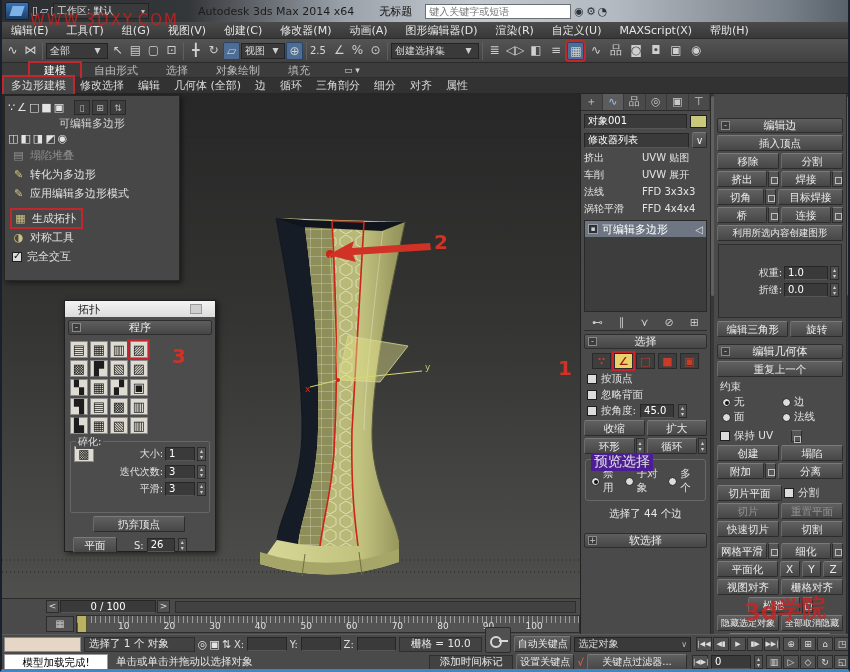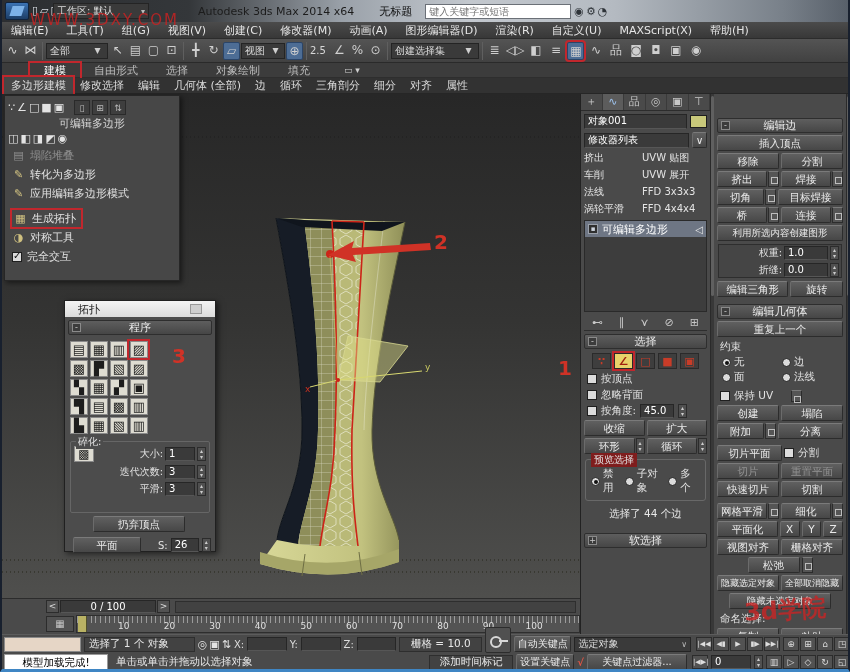--- a/index.html
+++ b/index.html
@@ -105,25 +105,25 @@
   .cb.on::after{content:"✓";position:absolute;left:0px;top:-3px;color:#111;font-size:10px}
   .rb{width:9px;height:9px;border-radius:50%;background:#dcdcdc;border:1px solid #1f1f1f;display:inline-block;position:relative;flex:none}
   .rb.on::after{content:"";position:absolute;left:2px;top:2px;width:4px;height:4px;border-radius:50%;background:#111}
   .r2{display:flex;gap:2px;margin:2px 3px}
   .r2 .btn{flex:1}
   .bwrap{flex:1;display:flex;gap:1px}
   .bwrap .btn{flex:1}
   .sq{width:11px;height:16px;background:#555;border:1px solid #2c2c2c;border-top-color:#7a7a7a;display:inline-block;position:relative;flex:none}
   .sq::after{content:"";position:absolute;left:2px;top:5px;width:5px;height:5px;border:1px solid #bdbdbd}
   .grp{border:1px solid #686868;border-radius:3px;margin:5px 4px 3px;padding:5px 3px 3px;position:relative}
-  .grp-label{position:absolute;top:-7px;left:5px;background:#7f1d1d;padding:0 3px;font-size:10px;color:#e0e0e0}
+  .grp-label{position:absolute;top:-7px;left:5px;background:#4c1d95;padding:0 3px;font-size:14px;color:#e0e0e0}
   .radio-line{display:flex;gap:4px;align-items:center;font-size:10.5px;color:#e2e2e2;margin:2px 2px}
   .radio-line .opt{display:flex;gap:3px;align-items:center;width:50%}
   .sel-status{text-align:center;color:#e8e8e8;font-size:10.5px;margin:6px 0}
-  .inset{border:1px solid #2e2e2e;margin:3px 4px;padding:0 2px;background:#454545}
+  .inset{border:1px solid #2e2e2e;margin:3px 4px;padding:20px 2px;background:#454545}
   .lab{font-size:10.5px;color:#e2e2e2;margin:3px 6px 0}
   
   #tslider{left:0;top:598px;width:578px;height:16px;background:#4a4a4a;border-top:1px solid #2c2c2c;display:flex;align-items:center;gap:1px;padding-left:44px}
   #tslider .sbtn{width:13px;height:13px;line-height:11px;text-align:center;background:#525252;border:1px solid #2c2c2c;color:#ddd;font-size:9px}
   #ts-field{width:96px;height:13px;text-align:center}
   #ts-groove{flex:1;height:12px;margin:0 4px;background:#424242;border:1px solid #2e2e2e}
   #trackbar{left:0;top:614px;width:578px;height:20px;background:#4a4a4a;display:flex;align-items:center;gap:2px;padding-left:44px}
   #tb-mini{width:28px;height:16px;line-height:14px;text-align:center;background:#525252;border:1px solid #2c2c2c;color:#ccc;font-size:10px}
   #ruler{position:relative;flex:1;height:18px;background:#535353;border:1px solid #2e2e2e;overflow:hidden}
   #ruler .ticks{position:absolute;top:0;left:0;right:0;height:7px;background:repeating-linear-gradient(90deg,#9a9a9a 0 1px,transparent 1px 4.6px)}
@@ -435,21 +435,21 @@
         <span class="ud" data-name="iterations-spinner"></span>
       </div>
       <div class="sp-row">
         <span>平滑:</span>
         <span class="fld" style="width:30px" data-name="smooth-field">3</span>
         <span class="ud" data-name="smooth-spinner"></span>
       </div>
     </div>
     <span class="btn" id="topo-discard" data-name="discard-vertices-button">扔弃顶点</span>
     <div id="topo-plane-row">
-      <span class="btn" style="width:68px" data-name="plane-button">平面</span>
+      <span class="btn" style="width:44px" data-name="plane-button">平面</span>
       <span style="margin-left:14px">S:</span>
       <span class="fld" style="width:28px" data-name="s-field">26</span>
       <span class="ud" data-name="s-spinner"></span>
     </div>
   </div>
 
   <div id="colL" class="abs" data-name="command-panel">
     <div id="cp-tabs" data-name="command-panel-tabs">
         <span data-name="create-tab">＋</span>
         <span data-name="modify-tab" class="active">∿</span>

